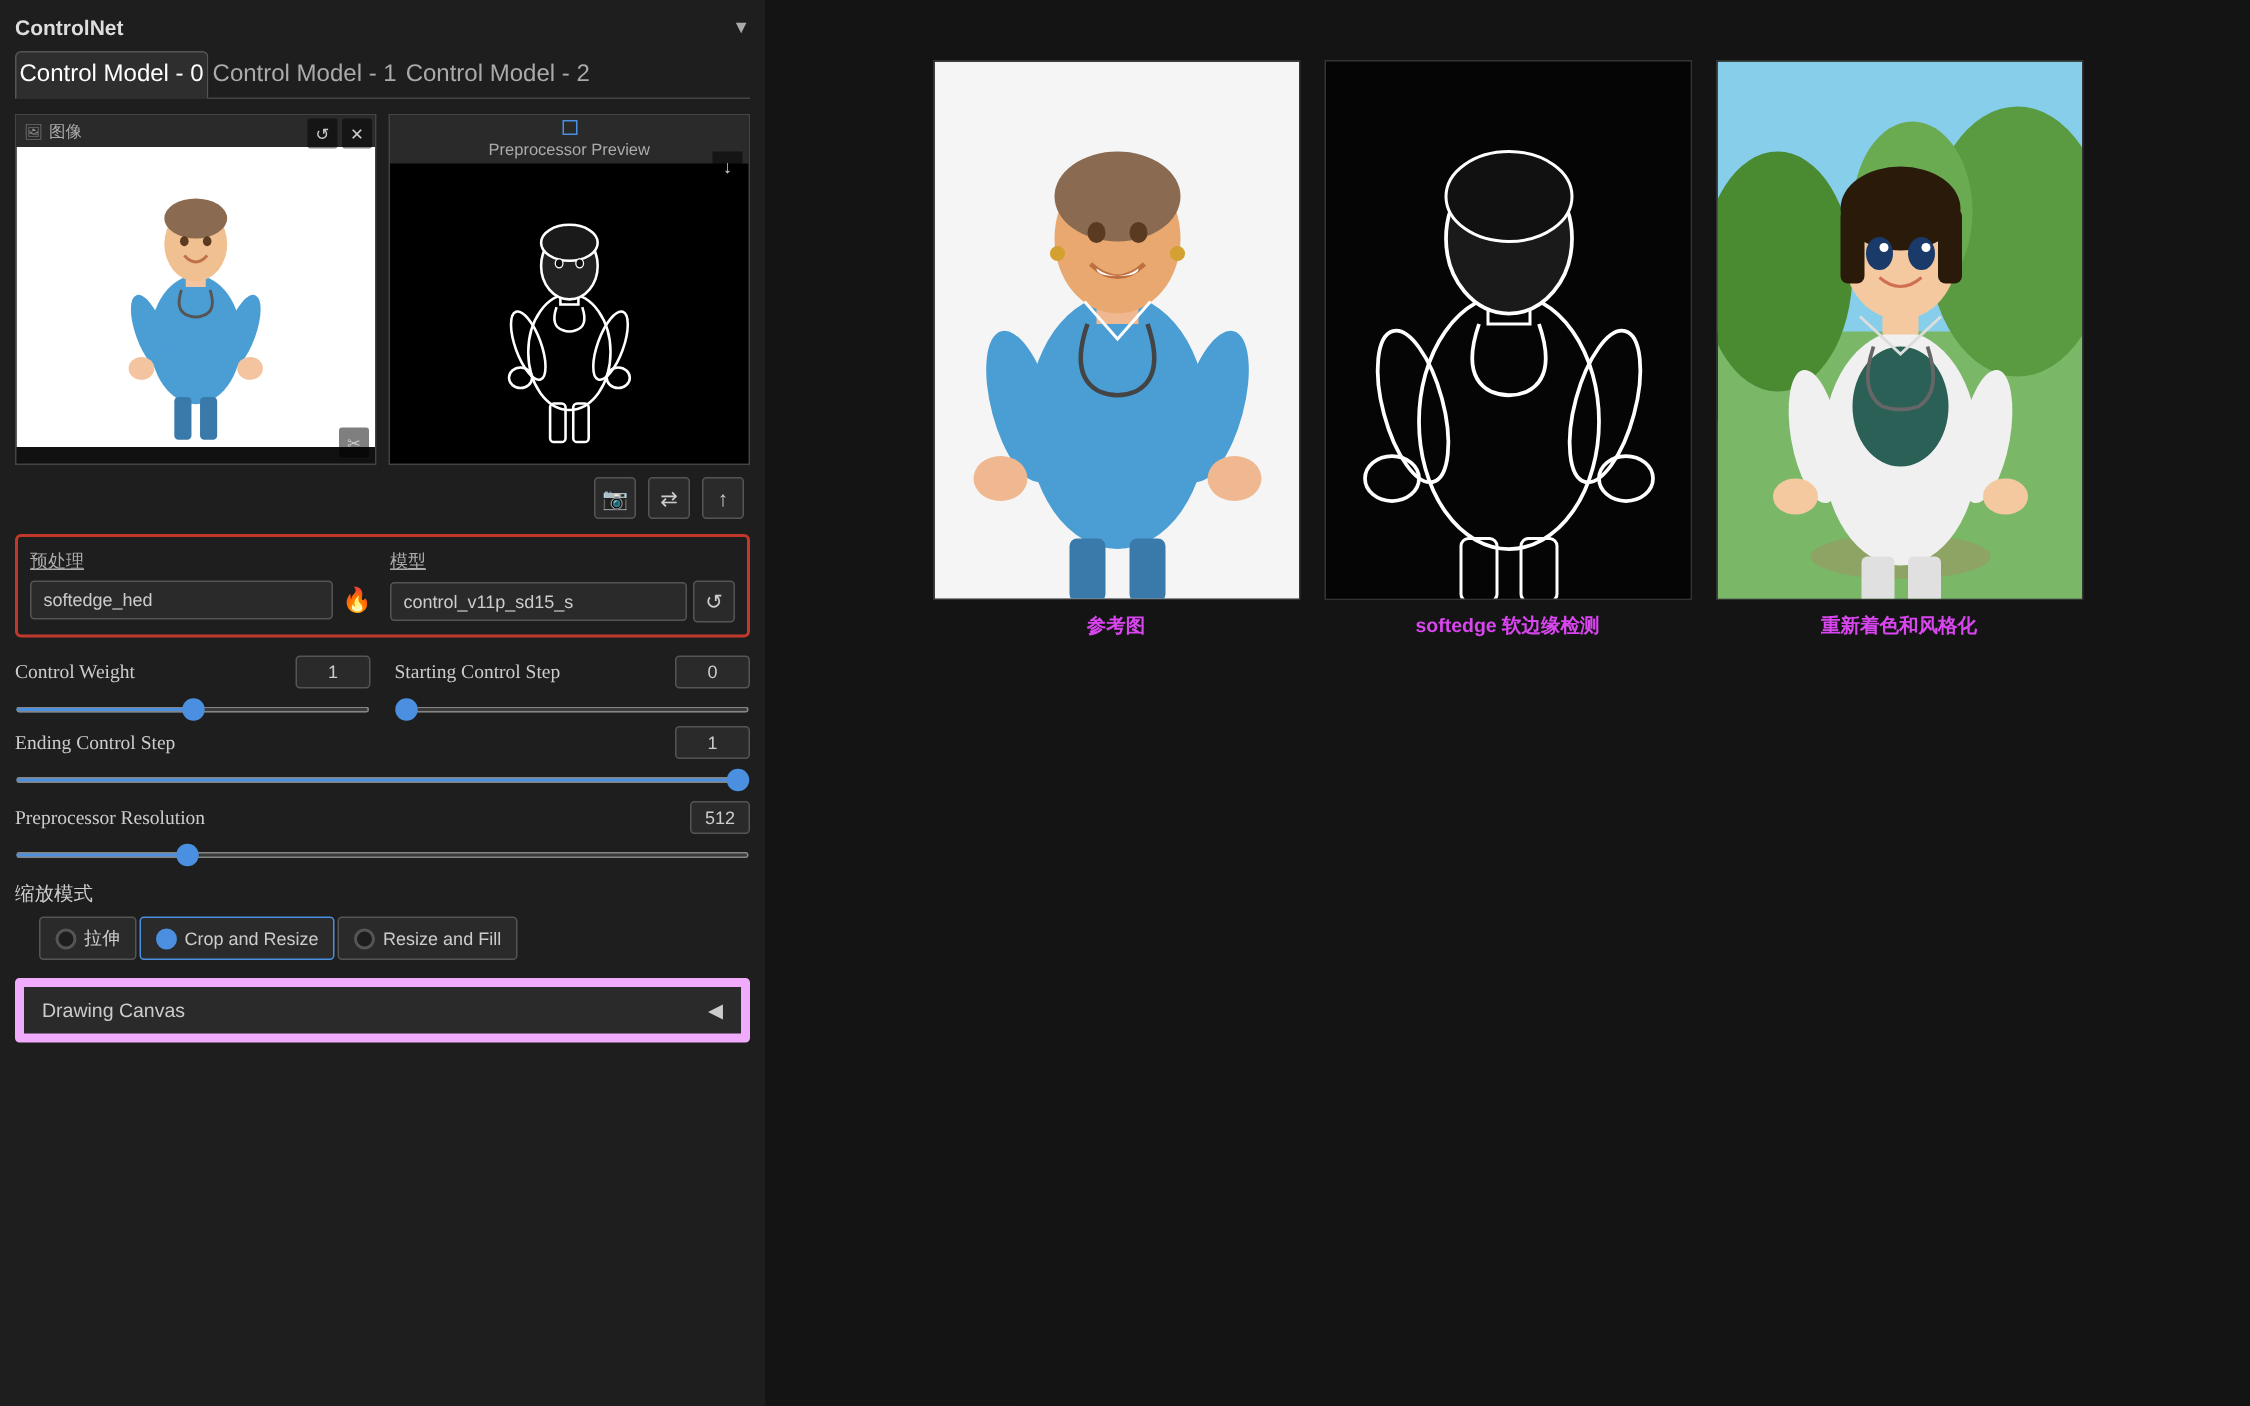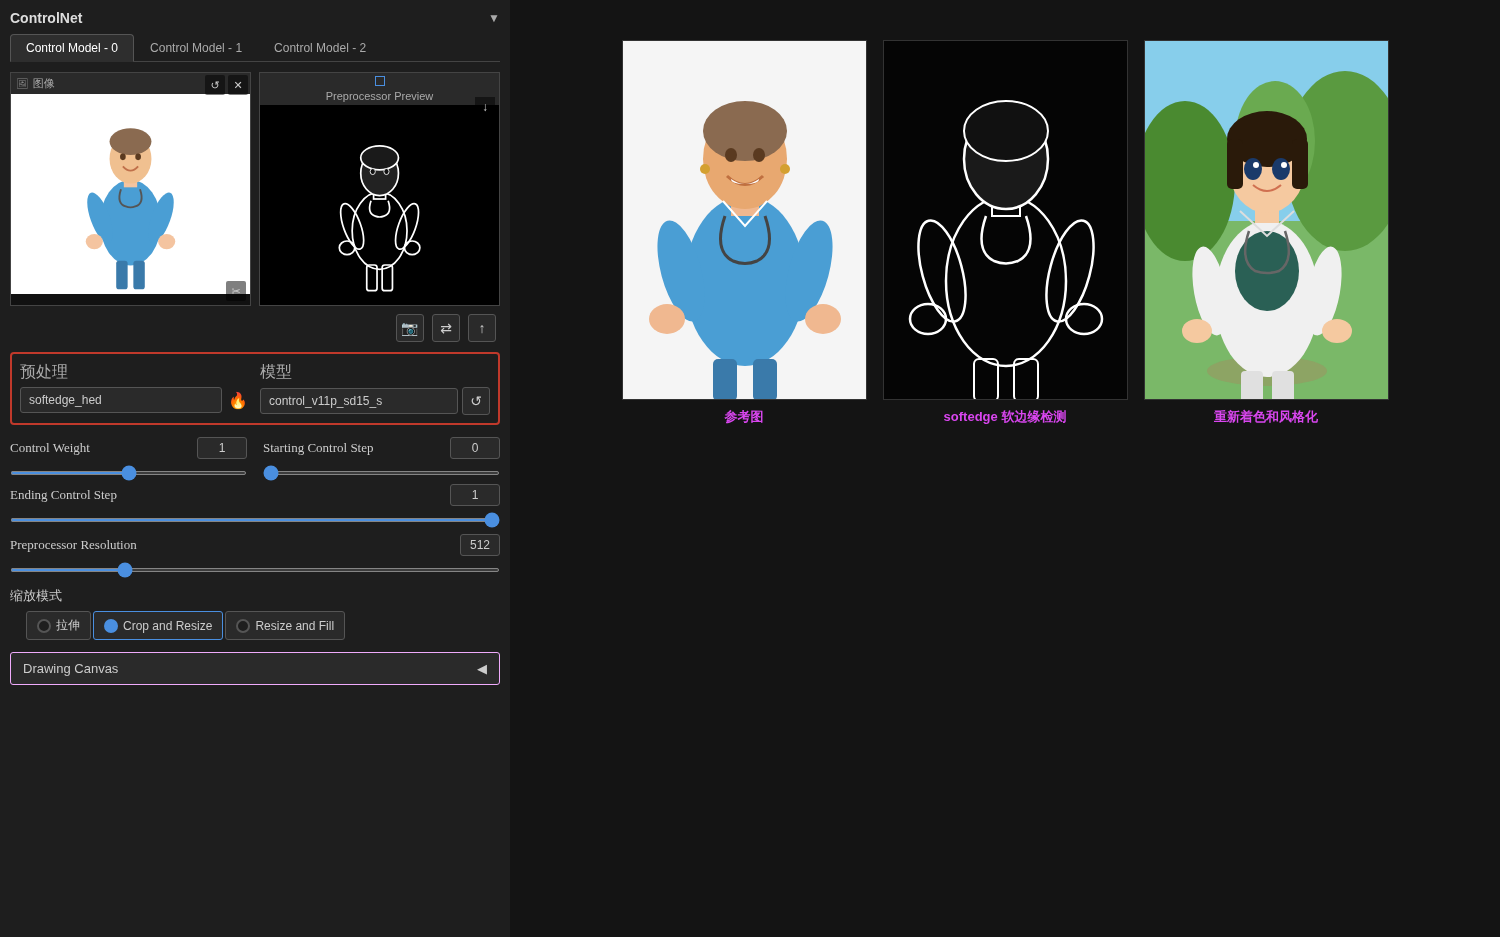--- a/index.html
+++ b/index.html
@@ -41,24 +41,24 @@
       color: #aaa;
       font-size: 12px;
     }
     
     .tabs {
       display: flex;
       border-bottom: 1px solid #444;
       margin-bottom: 10px;
     }
     .tab {
-      padding: 6px 15px;
+      padding: 6px 2px;
       cursor: pointer;
       color: #aaa;
-      font-size: 12px;
+      font-size: 16px;
       border: 1px solid transparent;
       border-bottom: none;
       border-radius: 4px 4px 0 0;
     }
     .tab.active {
       background: #2e2e2e;
       color: #fff;
       border-color: #555;
       border-bottom: 1px solid #2e2e2e;
       margin-bottom: -1px;
@@ -186,23 +186,24 @@
       margin-bottom: 12px;
     }
     .model-select-row {
       display: flex;
       gap: 10px;
     }
     .model-col {
       flex: 1;
     }
     .model-col-label {
-      font-size: 16px;
+      font-size: 12px;
       color: #aaa;
       margin-bottom: 4px;
+      text-decoration: underline;
     }
     .model-select-inner {
       display: flex;
       align-items: center;
       gap: 4px;
     }
     .model-dropdown {
       flex: 1;
       background: #2a2a2a;
       border: 1px solid #555;
@@ -308,21 +309,21 @@
       border-color: #4a8fe0;
       background: #4a8fe0;
     }
     
     .drawing-canvas-btn {
       width: 100%;
       display: flex;
       justify-content: space-between;
       align-items: center;
       background: #2a2a2a;
-      border: 1px solid #f0abfc;
+      border: 6px solid #f0abfc;
       color: #ccc;
       padding: 8px 12px;
       cursor: pointer;
       font-size: 13px;
       border-radius: 3px;
     }
     
     .right-panel {
       flex: 1;
       background: #141414;

